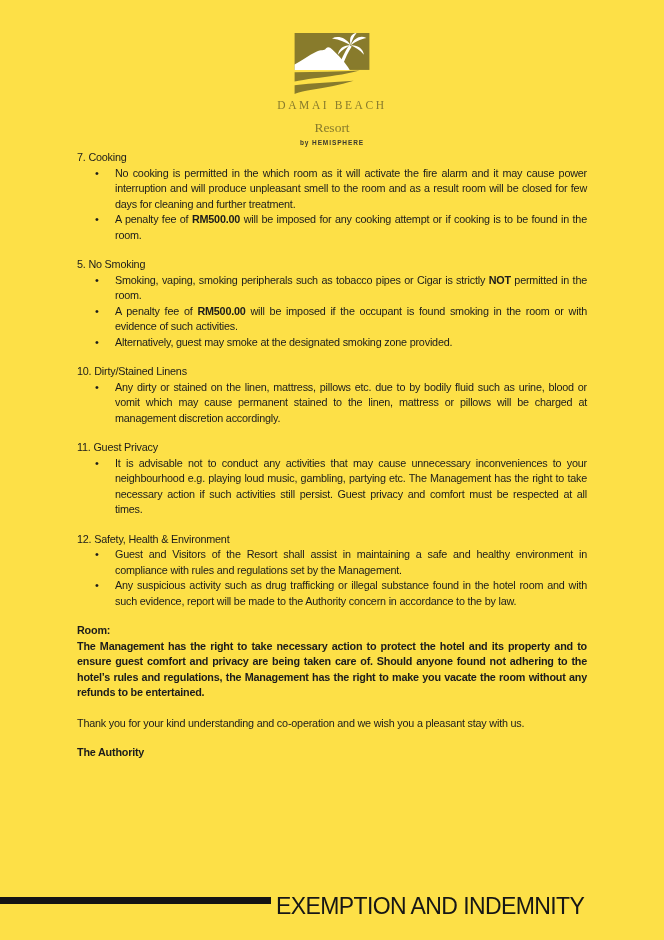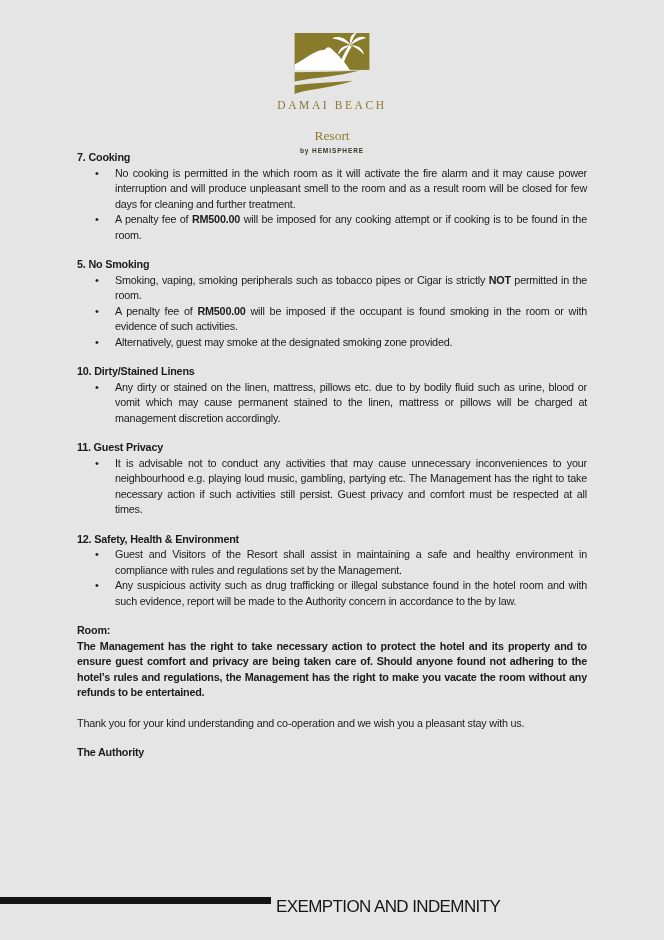--- a/index.html
+++ b/index.html
@@ -1,60 +1,60 @@
 <!DOCTYPE html>
 <html><head>
 <meta charset="utf-8">
 <style>
   html,body{margin:0;padding:0;}
   body{
     width:664px;height:940px;background:#ffffff;
     font-family:"Liberation Sans",sans-serif;color:#1b1b1b;
     position:relative;overflow:hidden;
   }
-  .page{position:absolute;inset:0;background:#e5e5e5;}
+  .page{position:absolute;inset:0;background:#fde047;}
 
   
   .logo-wrap{position:absolute;top:33px;left:0;right:0;display:flex;flex-direction:column;align-items:center;}
   .logo-mark{width:76px;height:62px;display:block;}
   .brand-name{
     font-family:"Liberation Serif",serif;color:#887B2C;
     font-size:11.5px;letter-spacing:2.6px;margin-top:4px;white-space:nowrap;
   }
   .brand-resort{
     font-family:"Liberation Serif",serif;color:#887B2C;
-    font-size:13.5px;margin-top:17px;
+    font-size:13.5px;margin-top:9px;
   }
   .brand-by{
     font-size:6.5px;font-weight:bold;color:#3b382e;letter-spacing:0.9px;margin-top:3px;
   }
 
   
   .content{
     position:absolute;top:150px;left:77px;width:510px;
     font-size:10.8px;line-height:15.5px;letter-spacing:-0.2px;
   }
   .section{margin-bottom:14px;}
-  .section-title{font-weight:bold;}
+  .section-title{font-weight:normal;}
   ul.bullets{margin:0;padding:0 0 0 38px;list-style:none;}
   ul.bullets li{position:relative;text-align:justify;}
   ul.bullets li::before{
     content:"\2022";position:absolute;left:-20px;top:0;
     font-size:11px;
   }
   .note-label{font-weight:bold;}
   .note-text{text-align:justify;margin:0 0 15px 0;font-weight:bold;}
   .thanks{margin:0 0 14px 0;}
   .signoff{font-weight:bold;}
 
   
   .footer-bar{position:absolute;left:0;top:897px;width:271px;height:7px;background:#141414;}
   .footer-title{
     position:absolute;left:276px;top:894px;
-    font-size:17px;line-height:25px;letter-spacing:-0.6px;
+    font-size:23px;line-height:25px;letter-spacing:-0.6px;
     color:#161616;white-space:nowrap;
   }
 </style>
 </head>
 <body>
 
 <div class="page">
 
   <div class="logo-wrap">
     <svg class="logo-mark" viewBox="0 0 76 63" xmlns="http://www.w3.org/2000/svg" aria-hidden="true">

